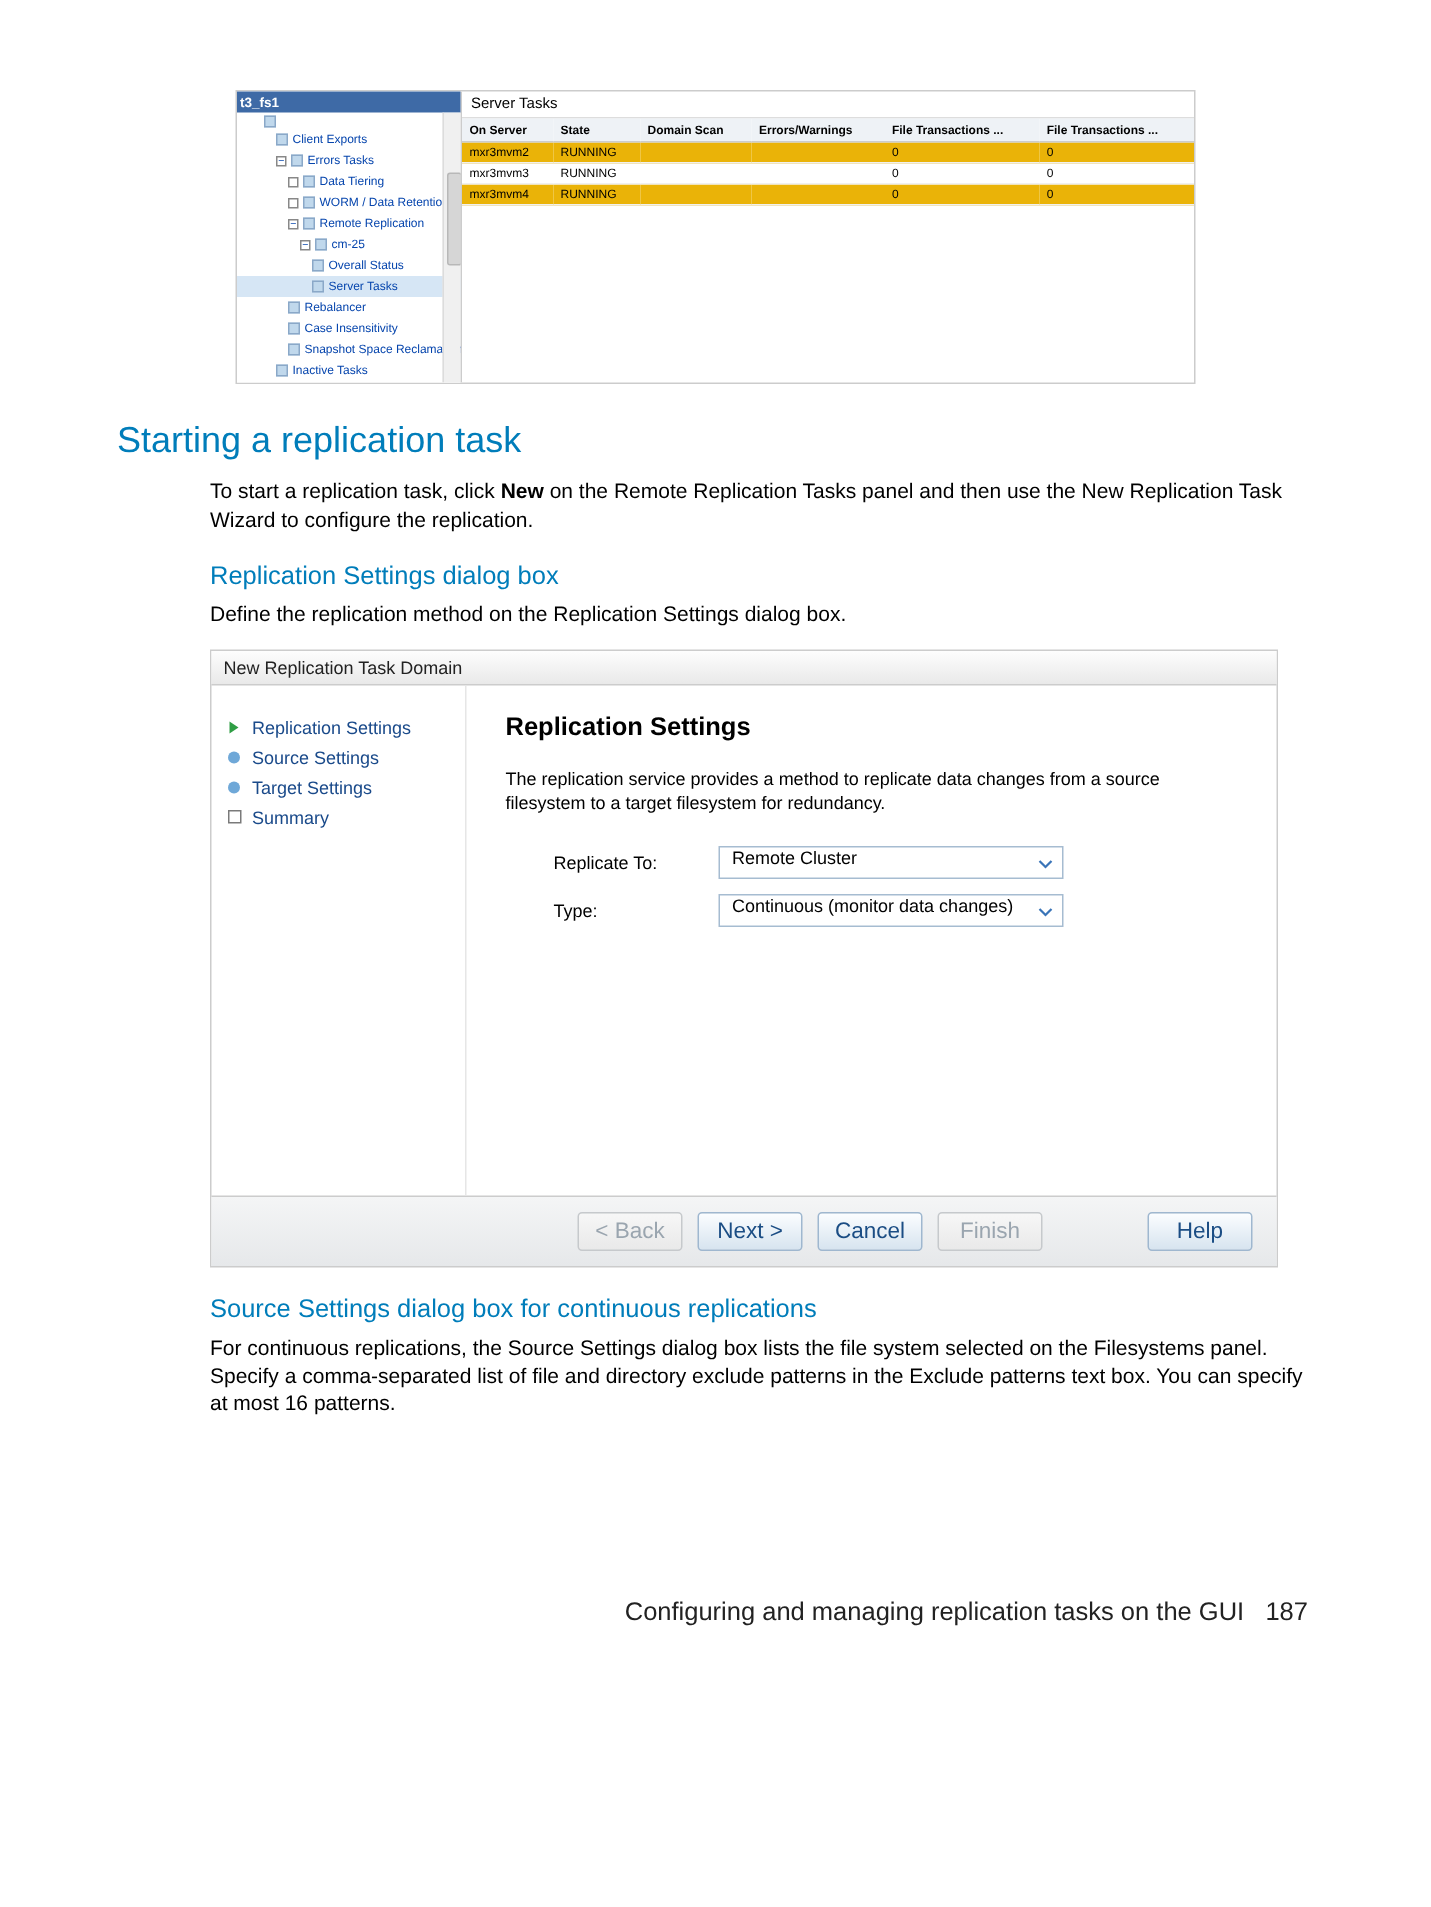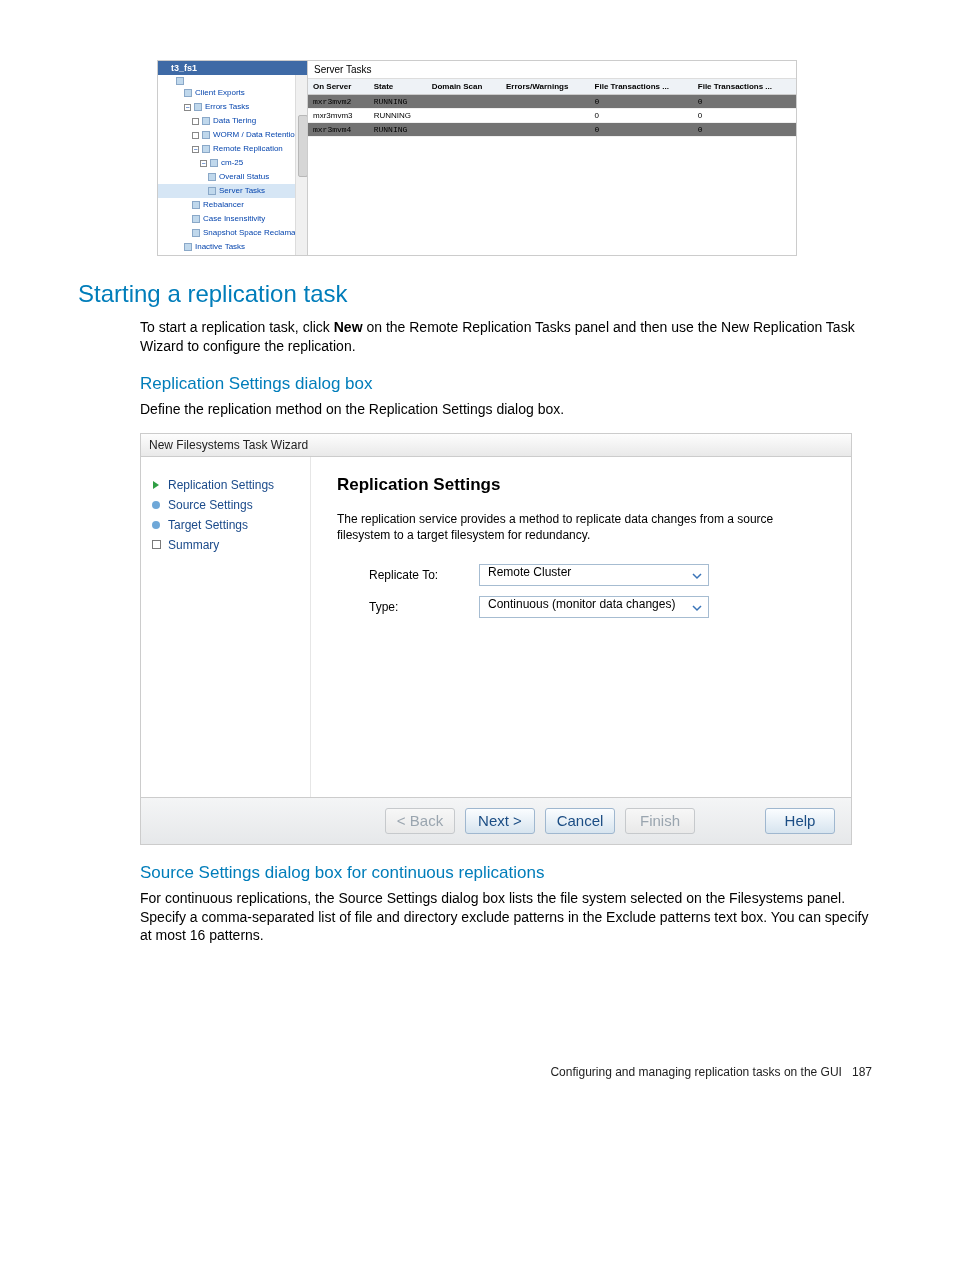--- a/index.html
+++ b/index.html
@@ -23,21 +23,21 @@
   }
   .ts-tree {
     width: 150px;
     background: #fff;
     border-right: 1px solid #ccc;
     position: relative;
   }
   .ts-tree-header {
     background: #3e6aa6;
     color: #fff;
-    padding: 2px 13px;
+    padding: 2px 2px;
     font-weight: bold;
     font-size: 9px;
   }
   .ts-tree-scroll {
     position: relative;
     height: 180px;
     overflow: hidden;
   }
   .ts-tree-inner { padding: 1px 0; }
   .tree-row {
@@ -99,21 +99,21 @@
     border-bottom: 1px solid #ccc;
     text-align: left;
     padding: 3px 5px;
     font-weight: bold;
     font-size: 8px;
   }
   .ts-tbl td {
     padding: 2px 5px;
     border-bottom: 1px solid #f0f0f0;
   }
-  .ts-tbl tr.sel td { background: #737373; font-family: Liberation Mono, monospace; }
+  .ts-tbl tr.sel td { background: #eab308; }
 
   h1.section {
     color: #007dba;
     font-size: 24px;
     font-weight: normal;
     margin: 20px 0 10px 0;
     font-family: Arial, sans-serif;
   }
   .body-indent { margin-left: 62px; }
   p.body {
@@ -206,21 +206,21 @@
   }
   .btn.disabled {
     color:#9aa5af;
     border-color:#c6c9cc;
     background: linear-gradient(#f7f7f7,#e9e9e9);
     cursor:default;
   }
   .btn.help { margin-left: 60px; text-align: center; }
   .footer {
     text-align: right;
-    font-size: 12px;
+    font-size: 17px;
     margin-top: 120px;
     padding-right: 4px;
     color:#222;
   }
 </style>
 </head>
 <body>
 
 <div class="page">
 
@@ -337,21 +337,21 @@
   <h1 class="section">Starting a replication task</h1>
   <div class="body-indent">
     <p class="body">
       <span>To start a replication task, click </span><b>New</b><span> on the Remote Replication Tasks panel and then use the New Replication Task Wizard to configure the replication.</span>
     </p>
 
     <h2 class="sub">Replication Settings dialog box</h2>
     <p class="body">Define the replication method on the Replication Settings dialog box.</p>
 
     <div class="wizard">
-      <div class="wiz-title">New Filesystems Task Wizard</div>
+      <div class="wiz-title">New Replication Task Domain</div>
       <div class="wiz-body">
         <div class="wiz-nav" id="wiz-nav">
             <div class="wiz-nav-item">
               <span class="bullet">
                 <span class="arrow-icon"></span>
               </span>
               <span>Replication Settings</span>
             </div>
             <div class="wiz-nav-item">
               <span class="bullet">

